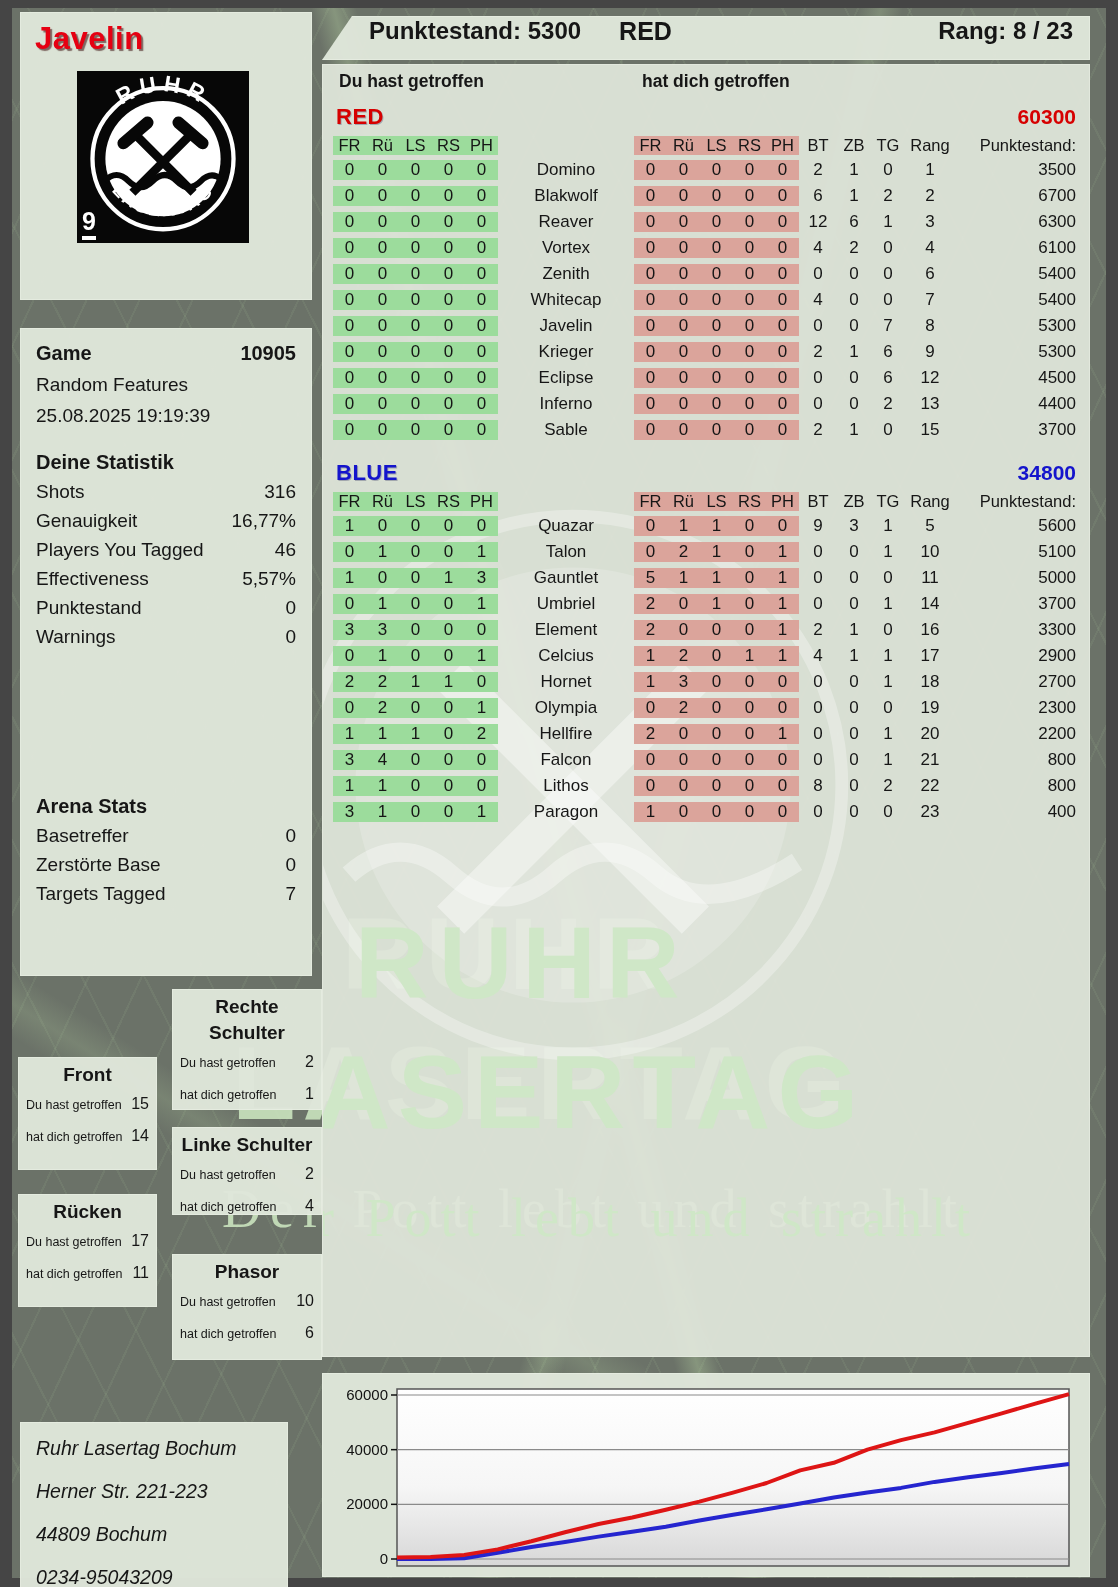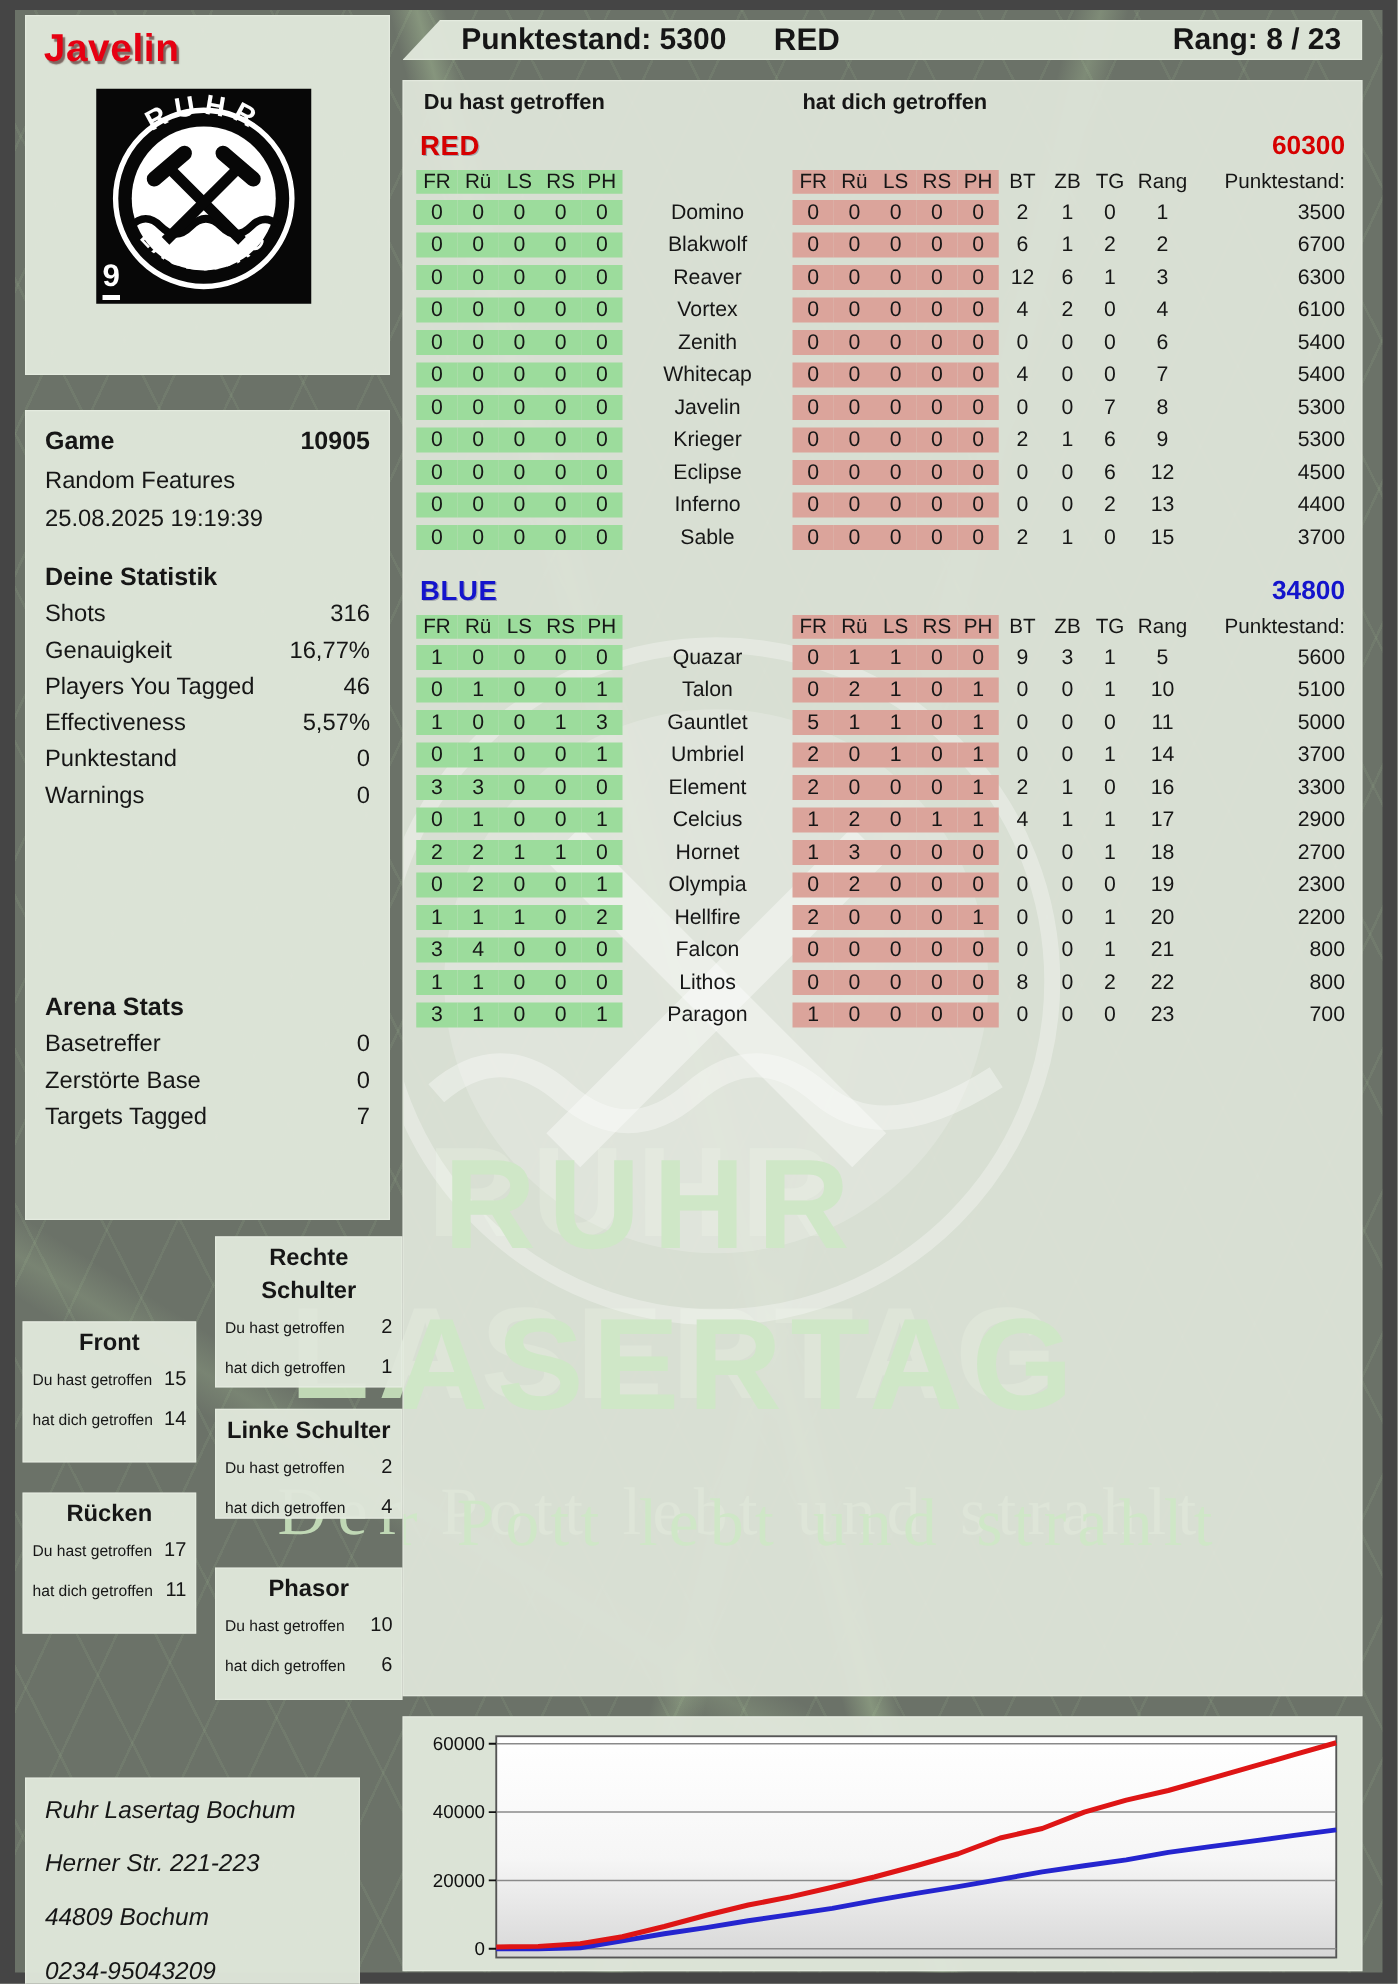--- a/index.html
+++ b/index.html
@@ -33,23 +33,23 @@
     padding:8px 0 0 14px;letter-spacing:0.5px;
     text-shadow:2px 2px 1px rgba(50,0,0,0.55);
   }
   .logo-box{position:absolute;left:56px;top:58px;width:172px;height:172px;background:#070707;}
   .logo-badge{
     position:absolute;left:5px;bottom:3px;color:#fff;font-size:25px;font-weight:bold;
     line-height:1;border-bottom:4px solid #fff;padding-bottom:2px;
   }
   
   .header-strip{
-    left:322px;top:16px;width:768px;height:32px;
+    left:322px;top:16px;width:768px;height:44px;
     clip-path:polygon(30px 0, 100% 0, 100% 100%, 0 100%);
-    display:flex;align-items:center;
+    display:flex;
   }
   .header-strip .pts{font-size:24px;font-weight:bold;margin-left:46px;}
   .header-strip .team{font-size:25px;font-weight:bold;margin-left:38px;}
   .header-strip .rang{font-size:24px;font-weight:bold;margin-left:auto;margin-right:16px;}
   
   .stats-panel{left:20px;top:328px;width:292px;height:648px;padding:8px 15px;}
   .game-row{display:flex;justify-content:space-between;font-size:20px;font-weight:bold;line-height:32px;}
   .plain-line{font-size:19px;line-height:31px;}
   .section-title{font-size:20px;font-weight:bold;line-height:30px;margin-top:16px;}
   .stat-row{display:flex;justify-content:space-between;font-size:19px;line-height:29px;}
@@ -736,21 +736,21 @@
             <span class="cell pname">Paragon</span>
             <span class="cell taken-bg">1</span>
             <span class="cell taken-bg">0</span>
             <span class="cell taken-bg">0</span>
             <span class="cell taken-bg">0</span>
             <span class="cell taken-bg">0</span>
             <span class="cell">0</span>
             <span class="cell">0</span>
             <span class="cell">0</span>
             <span class="cell">23</span>
-            <span class="cell pkt">700</span>
+            <span class="cell pkt">400</span>
           </div>
         </div>
     </div>
   </div>
 </div>
 
 <div class="panel address-panel">
   <div class="addr-line">Ruhr Lasertag Bochum</div>
   <div class="addr-line">Herner Str. 221-223</div>
   <div class="addr-line">44809 Bochum</div>

